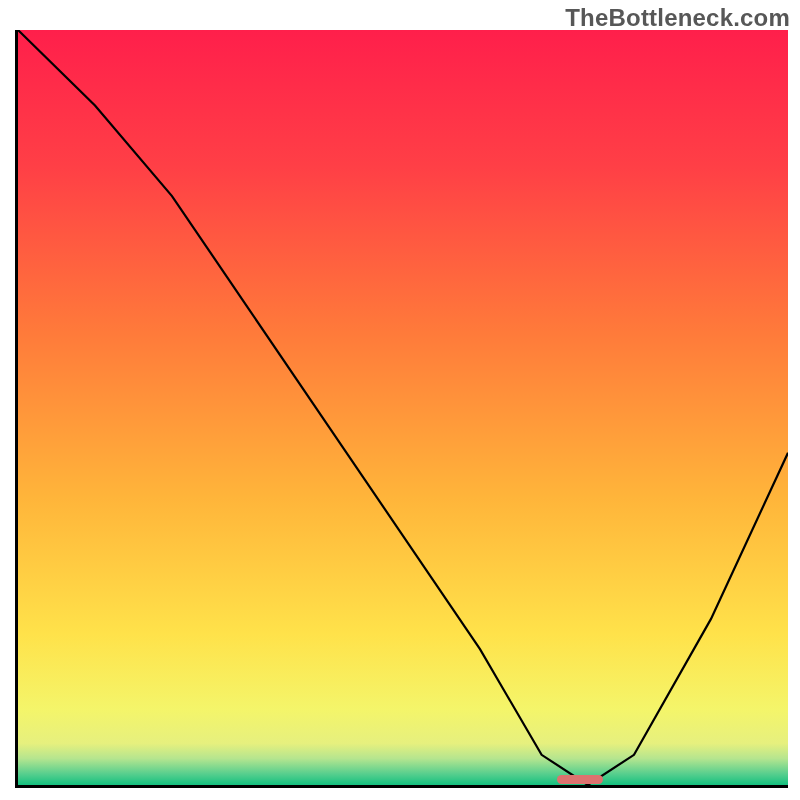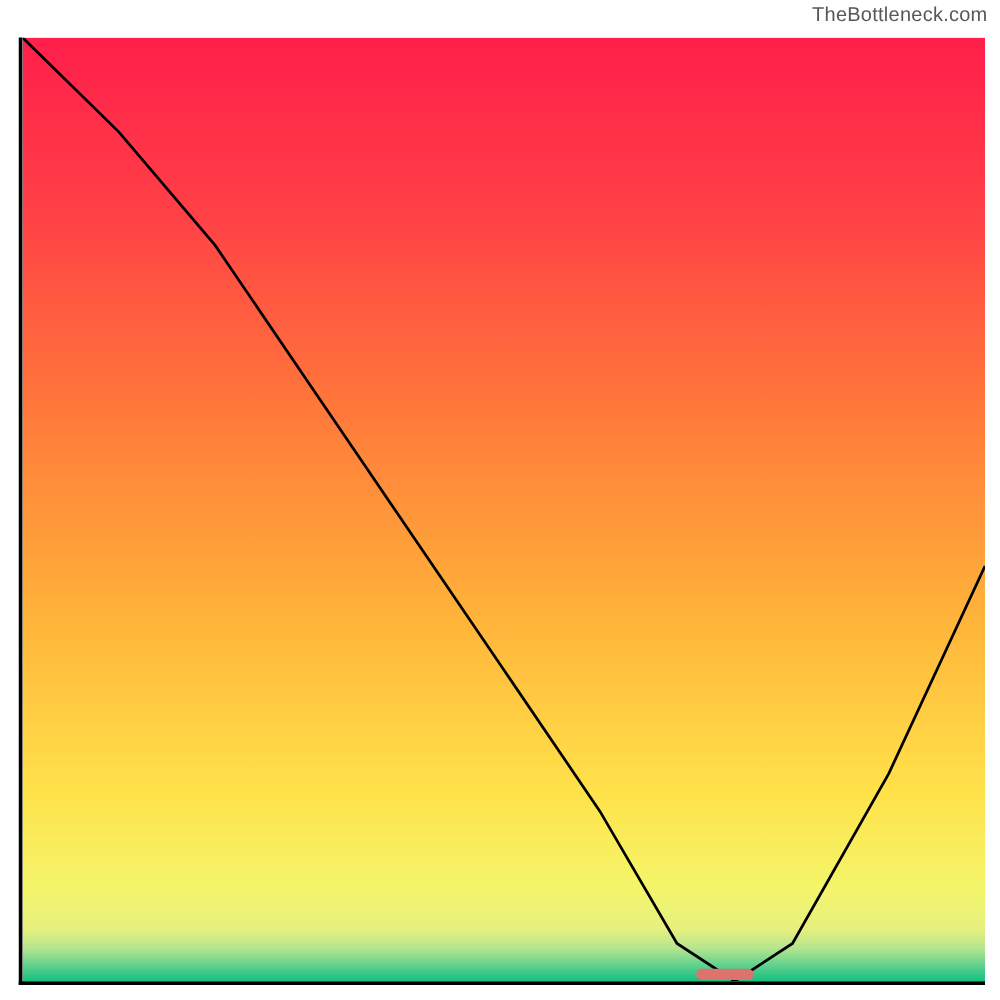--- a/index.html
+++ b/index.html
@@ -13,22 +13,22 @@
   .frame {
     position: relative;
     width: 800px;
     height: 800px;
   }
   .watermark {
     position: absolute;
     top: 4px;
     right: 10px;
     font-family: Arial, Helvetica, sans-serif;
-    font-size: 16px;
-    font-weight: 400;
+    font-size: 24px;
+    font-weight: 700;
     color: #575757;
     letter-spacing: 0.2px;
   }
   .plot {
     position: absolute;
     left: 15px;
     top: 30px;
     width: 770px;
     height: 755px;
     border-left: 3px solid #000;

